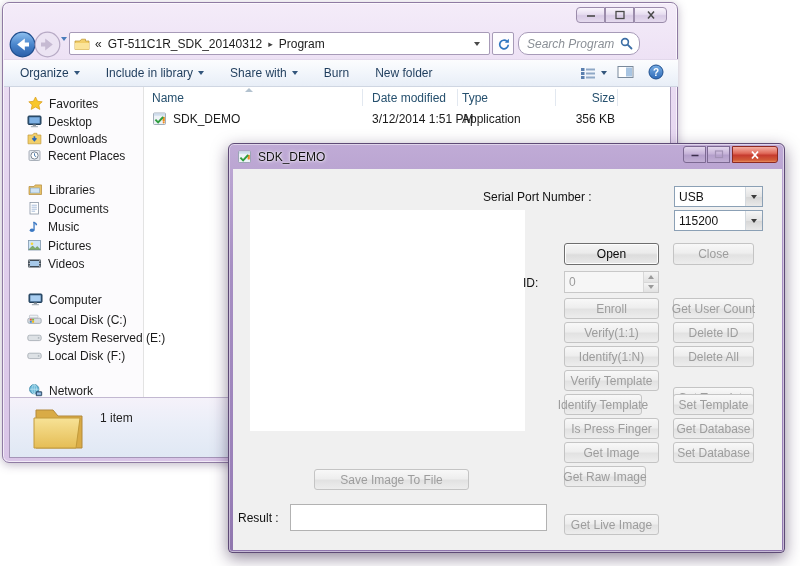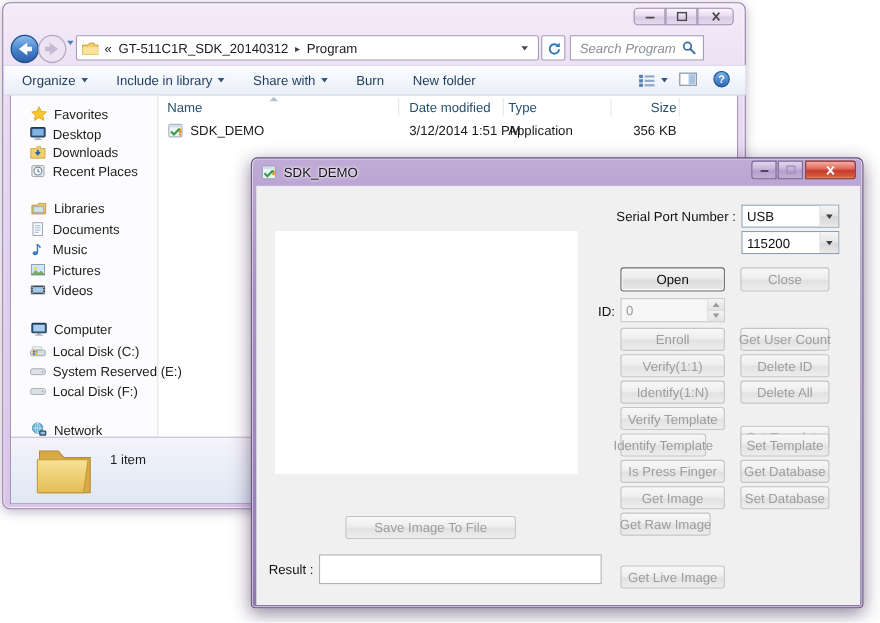--- a/index.html
+++ b/index.html
@@ -20,21 +20,21 @@
   .circ{position:absolute;width:27px;height:27px;border-radius:50%;top:2px;}
   .circ svg{display:block;}
   .addrbar{position:absolute;left:66px;top:3px;width:421px;height:23px;background:#fff;
     border:1px solid #a79bb8;border-radius:2px;display:flex;align-items:center;padding:0 4px;}
   .crumb{font-size:12px;color:#1c1c1c;white-space:nowrap;}
   .crumbsep{font-size:9px;color:#3c3c3c;margin:0 6px;}
   .addr-drop{margin-left:auto;width:16px;display:flex;justify-content:center;}
   .refreshbtn{position:absolute;left:489px;top:3px;width:22px;height:23px;background:#fdfcfe;
     border:1px solid #a79bb8;border-radius:2px;display:flex;align-items:center;justify-content:center;}
   .searchbox{position:absolute;left:515px;top:3px;width:122px;height:23px;background:#fff;
-    border:1px solid #a79bb8;border-radius:0;display:flex;align-items:center;padding:0 6px;}
+    border:1px solid #a79bb8;border-radius:10px;display:flex;align-items:center;padding:0 6px;}
   .search-input{flex:1;border:none;outline:none;font-size:12px;font-style:italic;color:#444;min-width:0;background:transparent;}
   .search-input::placeholder{color:#8a8f96;font-style:italic;}
   .cmdbar{position:absolute;left:1px;top:56px;width:674px;height:28px;
     background:linear-gradient(#fcfdfe,#f1f5fb 55%,#e8eef7);border-top:1px solid #e2d8eb;border-bottom:1px solid #cfd6e2;
     display:flex;align-items:center;font-size:12px;color:#1e3c5c;padding:0 14px 0 16px;}
   .cmditem{display:flex;align-items:center;margin-right:26px;white-space:nowrap;}
   .cmditem .tri{margin-left:5px;}
   .cmd-right{margin-left:auto;display:flex;align-items:center;}
   .tri{width:0;height:0;border-left:3.5px solid transparent;border-right:3.5px solid transparent;border-top:4px solid #33567c;}
   .tri.dark{border-top-color:#4a4a4a;}
@@ -62,21 +62,21 @@
   .dlg-titlebar{position:absolute;left:0;top:0;width:100%;height:25px;display:flex;align-items:center;padding-left:8px;}
   .dlg-title{font-size:12px;color:#111;margin-left:6px;text-shadow:0 0 4px #fff,0 0 2px #fff;}
   .dlg-capbtn{position:absolute;top:2px;height:17px;border:1px solid #7c6992;
     background:linear-gradient(#e3d7ee,#c6b3d8 45%,#b49fcb 55%,#c2afd5);display:flex;align-items:center;justify-content:center;}
   .dlg-min{left:454px;width:23px;border-radius:3px 0 0 3px;}
   .dlg-max{left:478px;width:23px;}
   .dlg-close{left:503px;width:46px;border-radius:0 3px 3px 0;border-color:#8c2a22;
     background:linear-gradient(#f5b0a5,#e06a5a 42%,#c63b2f 55%,#d25c38 88%,#e98f61);}
   .dlg-client{position:absolute;left:4px;top:25px;width:549px;height:381px;background:#f0f0f0;}
   .picbox{position:absolute;left:17px;top:41px;width:275px;height:221px;background:#fff;}
-  .flabel{position:absolute;font-size:12px;color:#111;text-align:right;}
+  .flabel{position:absolute;font-size:12px;color:#111;}
   .combo{position:absolute;width:89px;height:21px;background:#fff;border:1px solid #8ba0b5;display:flex;align-items:center;}
   .combo-val{flex:1;font-size:12px;color:#111;padding-left:4px;}
   .combo-btn{width:17px;height:100%;border-left:1px solid #d4d9de;
     background:linear-gradient(#f6f6f6,#e4e4e4 50%,#d6d6d6 52%,#e9e9e9);display:flex;align-items:center;justify-content:center;}
   .combo-btn .tri{border-top-color:#3c3c3c;}
   .btn{position:absolute;height:21px;border:1px solid #c4c4c4;border-radius:3px;color:#9d9d9d;font-size:12px;
     background:linear-gradient(#f8f8f8,#eeeeee 45%,#e2e2e2 55%,#ededed);
     display:flex;align-items:center;justify-content:center;white-space:nowrap;}
   .btn.en{border-color:#6e6e6e;color:#0a0a0a;box-shadow:inset 0 0 0 1px #fdfdfd;
     background:linear-gradient(#f5f5f5,#ebebeb 45%,#dcdcdc 55%,#e9e9e9);}

